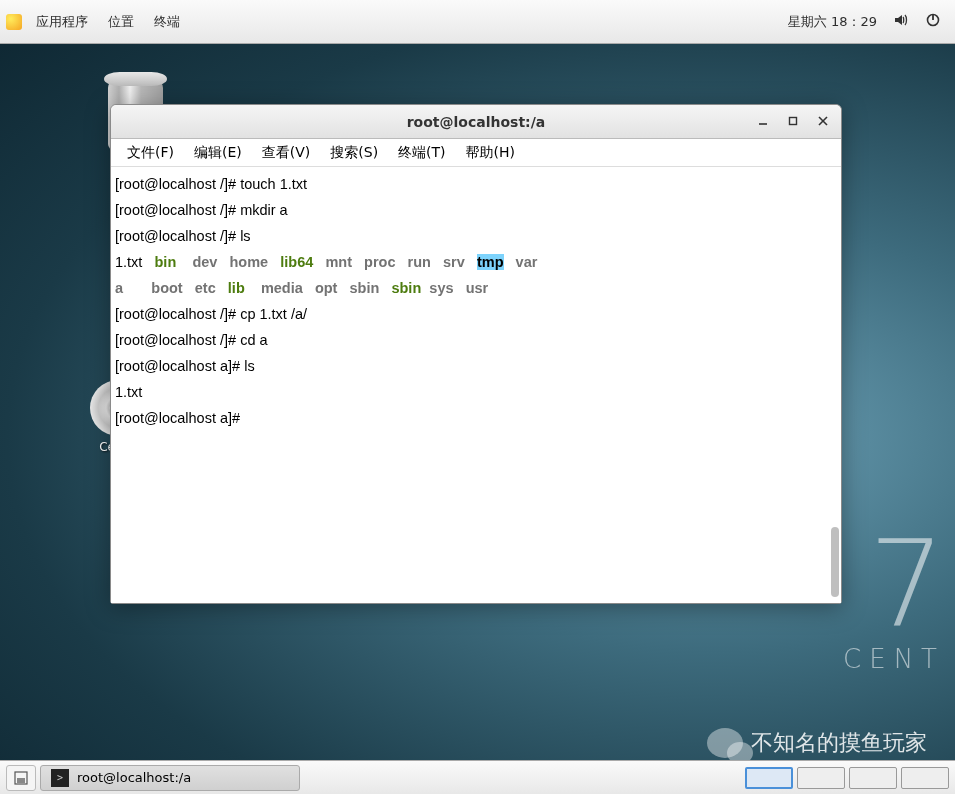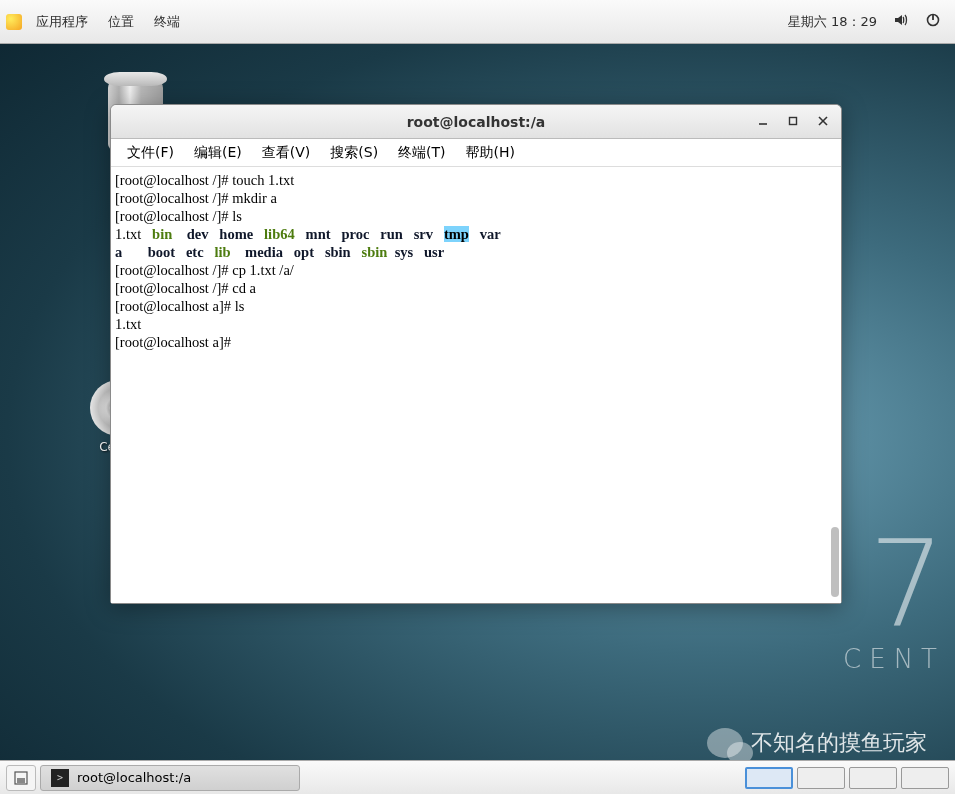--- a/index.html
+++ b/index.html
@@ -180,35 +180,35 @@
       display: flex; align-items: center;
       padding: 0 6px;
       font-size: 14px;
       border-bottom: 1px solid #ddd;
     }
     .menu-item { padding: 3px 10px; cursor: pointer; }
     .terminal-body {
       flex: 1;
       background: #fff;
       padding: 4px 4px;
-      font-family: Liberation Serif, serif;
+      font-family: Liberation Sans, sans-serif;
       font-size: 14.5px;
-      line-height: 18px;
+      line-height: 26px;
       white-space: pre;
       color: #000;
       overflow-y: auto;
       position: relative;
     }
     .term-scroll {
       position: absolute; right: 2px; top: 360px;
       width: 8px; height: 70px;
       background: rgba(0,0,0,0.25);
       border-radius: 4px;
     }
-    .t-blue { color: #0f172a; font-weight: bold; }
+    .t-blue { color: #737373; font-weight: bold; }
     .t-cyan { color: #4d7c0f; font-weight: bold; }
     .t-hl { background: #7dd3fc; color: #000; font-weight: bold; }
   </style>
 </head>
 <body>
 
 <div class="top-panel">
   <div class="panel-left">
     <span class="panel-logo"></span>
     <span class="panel-item">应用程序</span>

